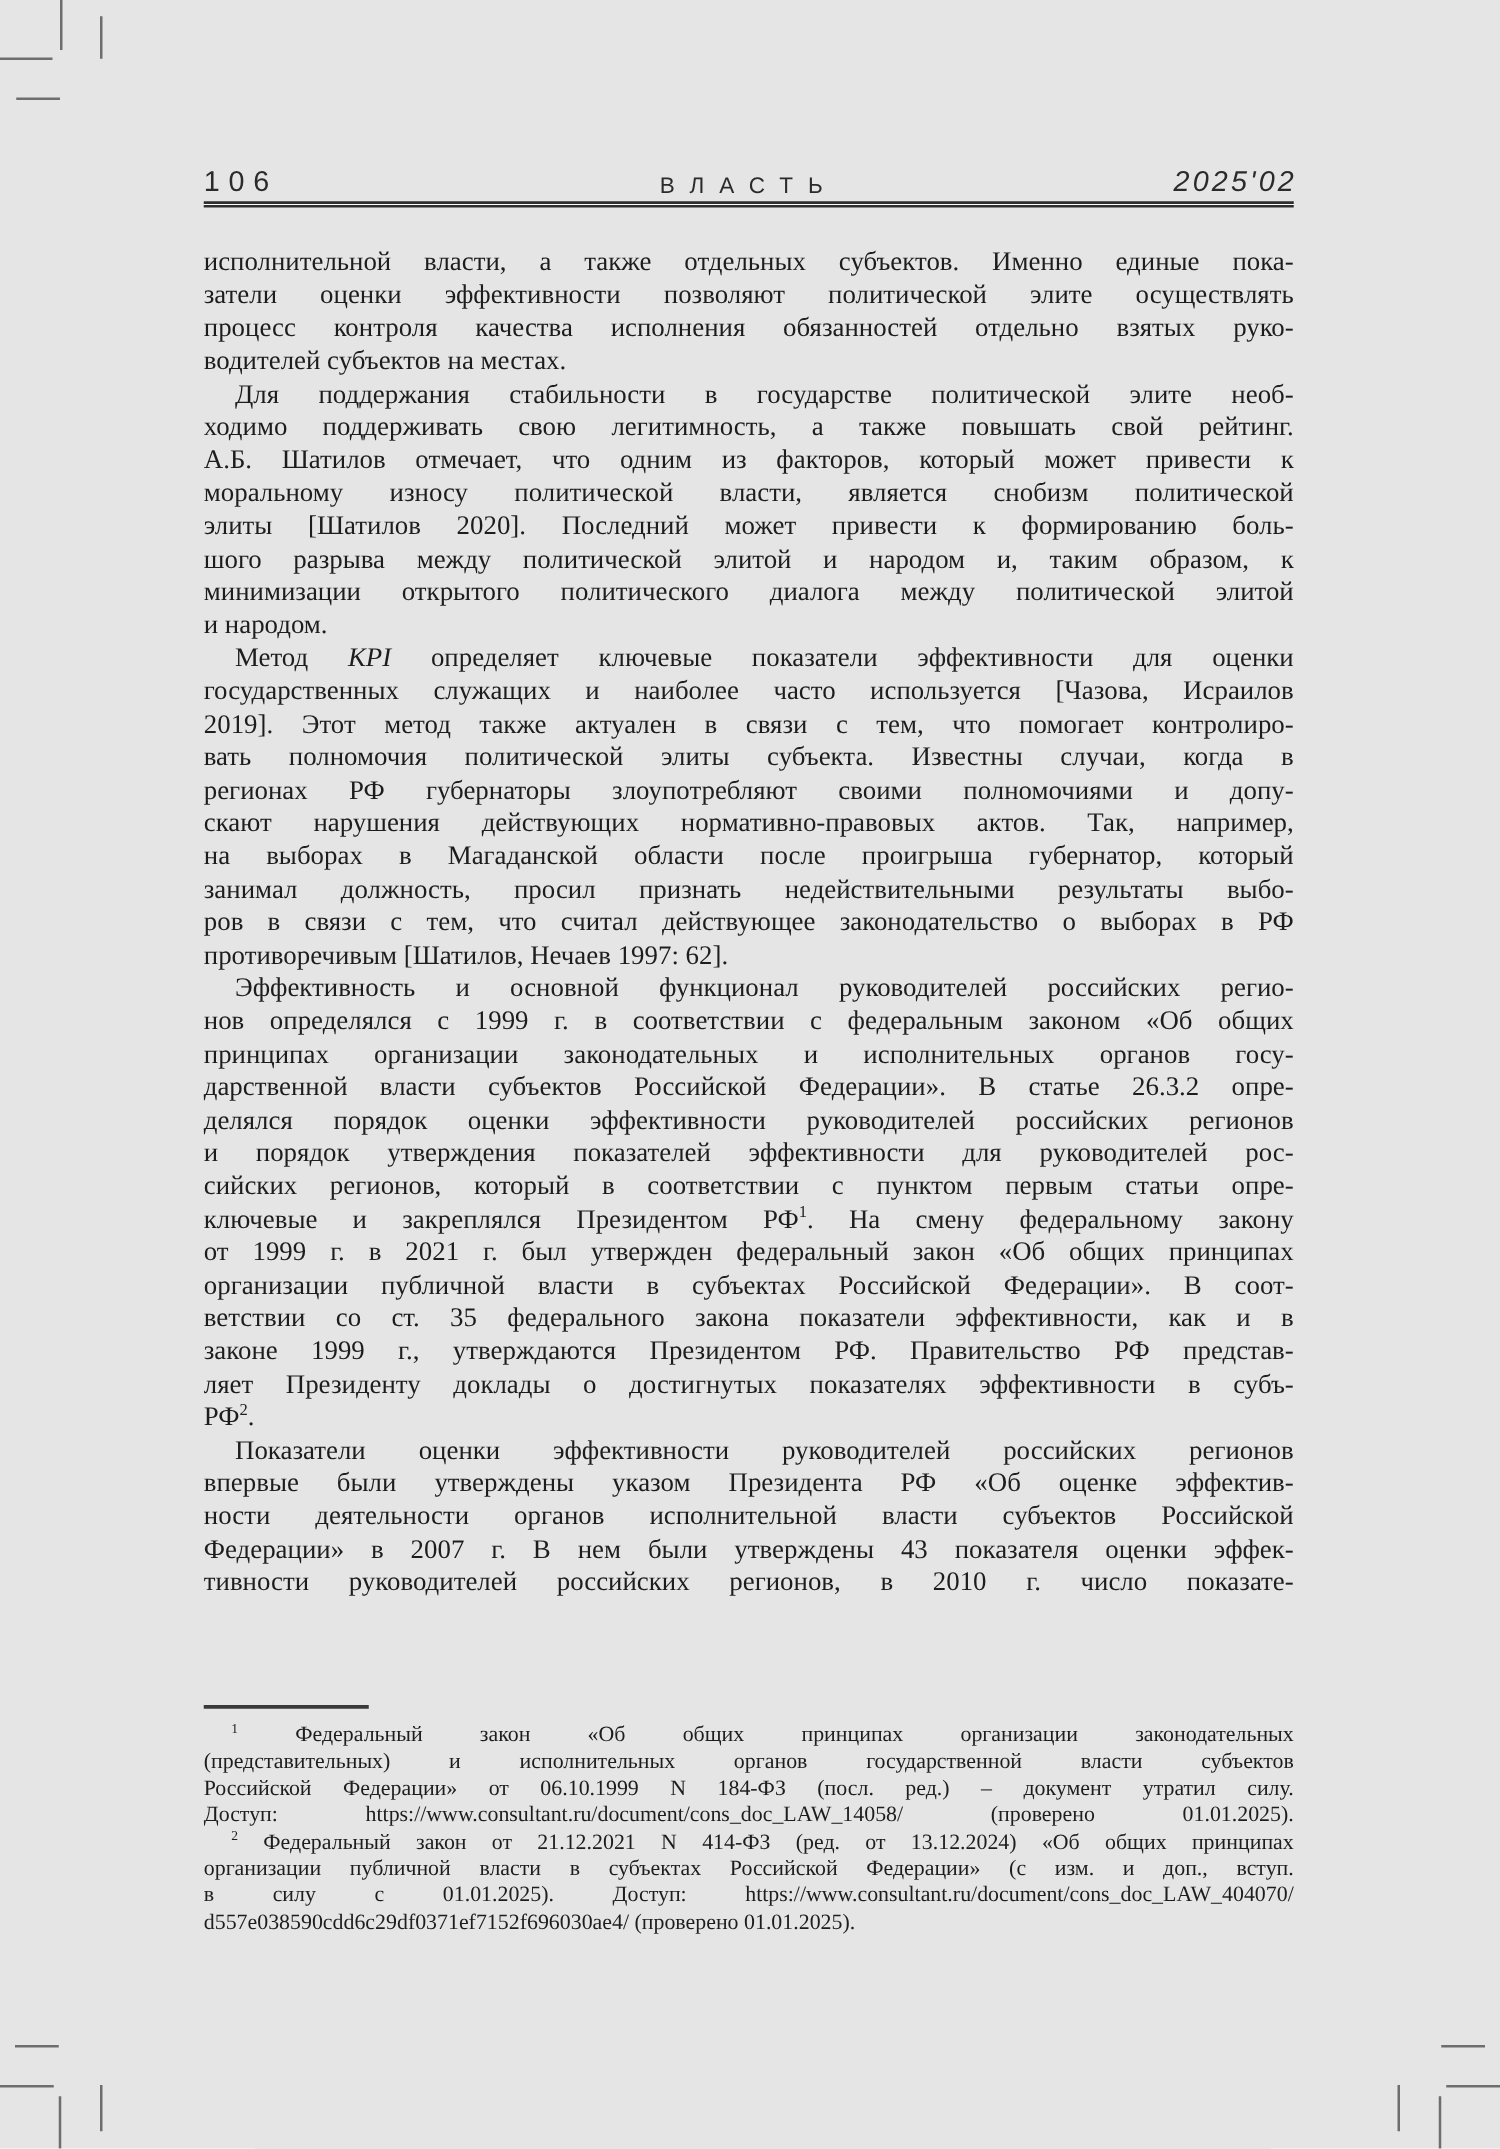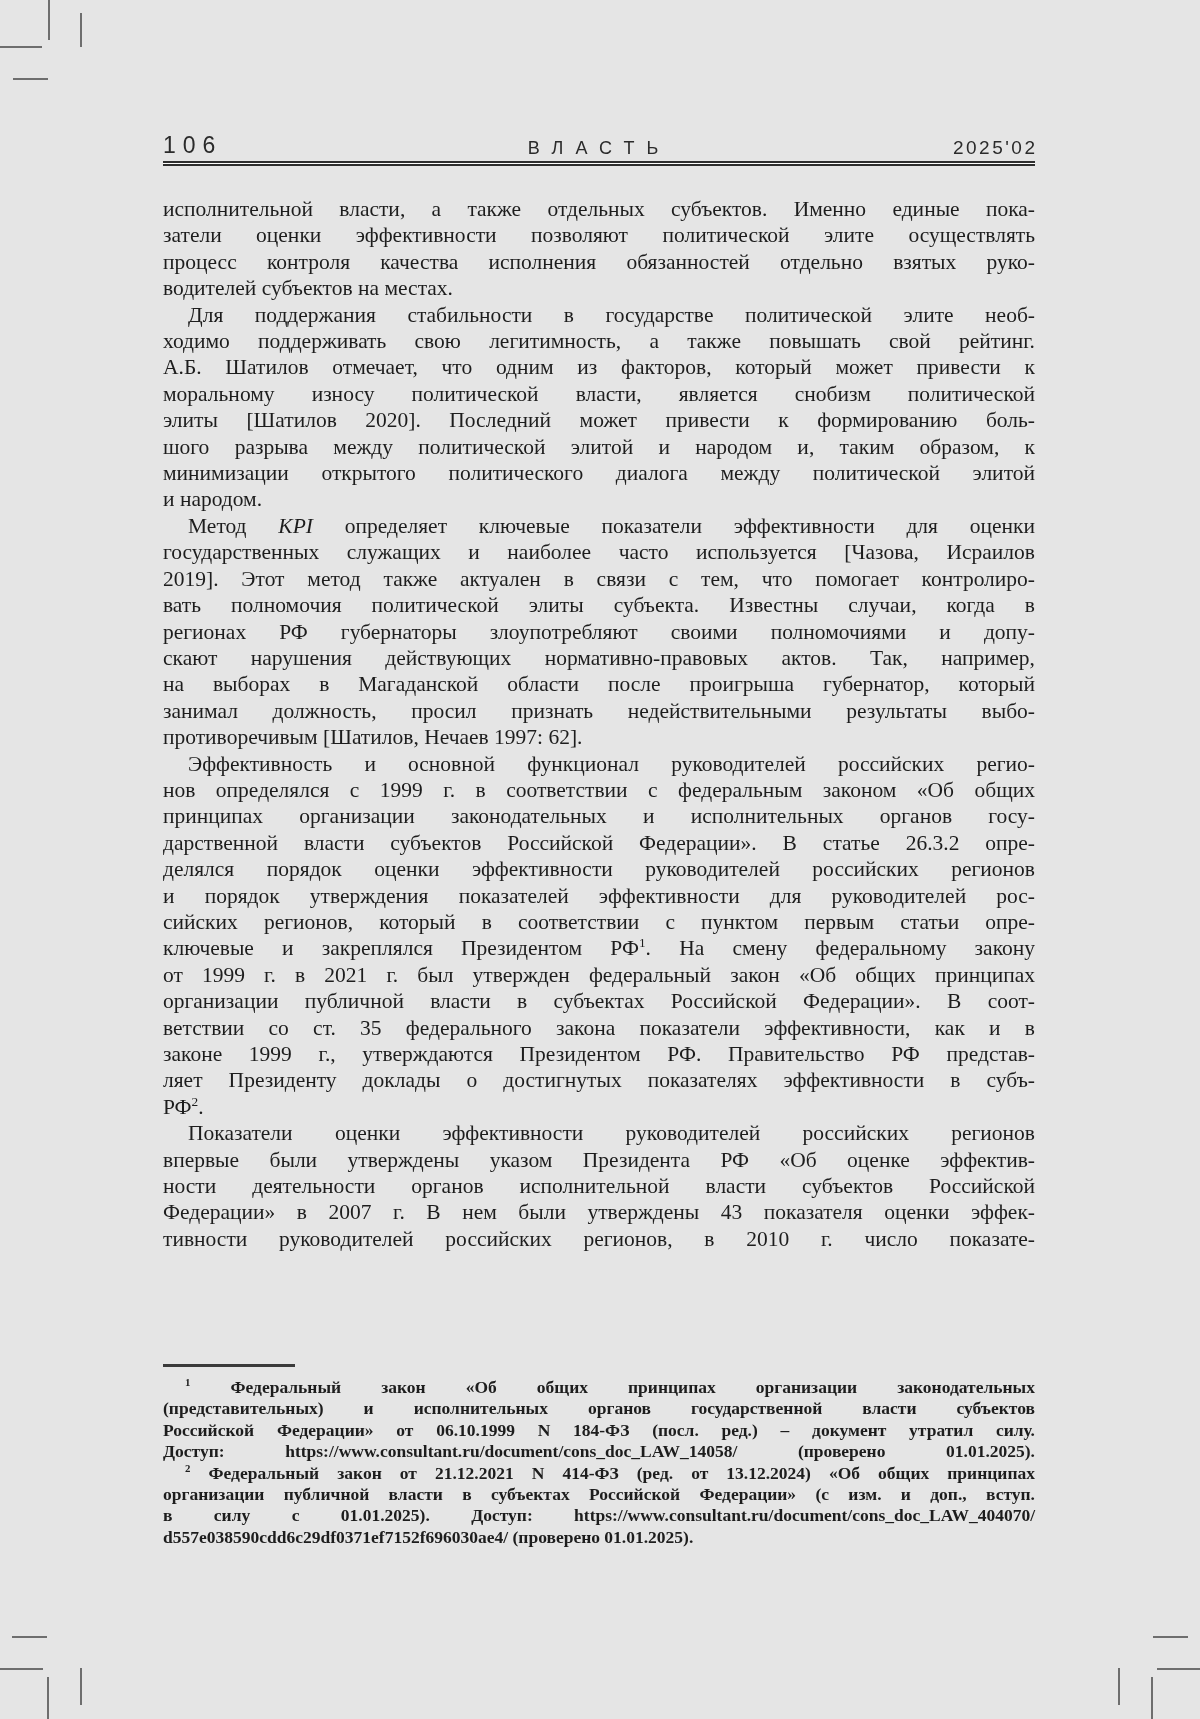--- a/index.html
+++ b/index.html
@@ -26,21 +26,21 @@
   .runhead .pnum {
     position: absolute; left: 0; bottom: 2px;
     font-size: 23px; letter-spacing: 7px;
   }
   .runhead .jtitle {
     position: absolute; left: 50%; transform: translateX(-50%); bottom: 2px;
     font-size: 18px; letter-spacing: 12px; margin-right: -12px; white-space: nowrap;
   }
   .runhead .issue {
     position: absolute; right: 0; bottom: 2px;
-    font-size: 19px; letter-spacing: 2.5px; margin-right: -2.5px; white-space: nowrap;
+    font-size: 23px; letter-spacing: 2.5px; margin-right: -2.5px; white-space: nowrap; font-style: italic;
   }
   .head-rule {
     position: absolute; left: 163px; top: 161px; width: 872px; height: 5px;
     background: linear-gradient(to bottom, #2e2e2e 0 2px, #fdfdfc 2px 3px, #2e2e2e 3px 5px);
   }
 
   
   .bodytext {
     position: absolute; left: 163px; top: 196px; width: 872px;
     font-size: 21.5px; line-height: 26.4px;
@@ -56,21 +56,21 @@
   .it { font-style: italic; }
   sup { font-size: 0.62em; line-height: 0; vertical-align: super; }
 
   
   .fn-rule {
     position: absolute; left: 163px; top: 1364px; width: 132px; height: 2.5px;
     background: #3a3a3a;
   }
   .footnotes {
     position: absolute; left: 163px; top: 1377px; width: 872px;
-    font-size: 17.5px; line-height: 21.4px; font-weight: bold;
+    font-size: 17.5px; line-height: 21.4px;
   }
   .footnotes .line.ind { padding-left: 22px; }
 </style>
 </head>
 <body>
 
 <div class="page">
 
   <div class="mark" style="left:48px; top:0; width:2px; height:40px;"></div>
   <div class="mark" style="left:80px; top:13px; width:2px; height:34px;"></div>
@@ -113,20 +113,21 @@
       </div>
       <div>
         <div class="line j ind"><span>Метод </span><span class="it">KPI</span><span> определяет ключевые показатели эффективности для оценки</span></div>
         <div class="line j"><span>государственных служащих и наиболее часто используется [Чазова, Исраилов</span></div>
         <div class="line j"><span>2019]. Этот метод также актуален в связи с тем, что помогает контролиро-</span></div>
         <div class="line j"><span>вать полномочия политической элиты субъекта. Известны случаи, когда в</span></div>
         <div class="line j"><span>регионах РФ губернаторы злоупотребляют своими полномочиями и допу-</span></div>
         <div class="line j"><span>скают нарушения действующих нормативно-правовых актов. Так, например,</span></div>
         <div class="line j"><span>на выборах в Магаданской области после проигрыша губернатор, который</span></div>
         <div class="line j"><span>занимал должность, просил признать недействительными результаты выбо-</span></div>
+        <div class="line j"><span>ров в связи с тем, что считал действующее законодательство о выборах в РФ</span></div>
         <div class="line"><span>противоречивым [Шатилов, Нечаев 1997: 62].</span></div>
       </div>
       <div>
         <div class="line j ind"><span>Эффективность и основной функционал руководителей российских регио-</span></div>
         <div class="line j"><span>нов определялся с 1999 г. в соответствии с федеральным законом «Об общих</span></div>
         <div class="line j"><span>принципах организации законодательных и исполнительных органов госу-</span></div>
         <div class="line j"><span>дарственной власти субъектов Российской Федерации». В статье 26.3.2 опре-</span></div>
         <div class="line j"><span>делялся порядок оценки эффективности руководителей российских регионов</span></div>
         <div class="line j"><span>и порядок утверждения показателей эффективности для руководителей рос-</span></div>
         <div class="line j"><span>сийских регионов, который в соответствии с пунктом первым статьи опре-</span></div>

